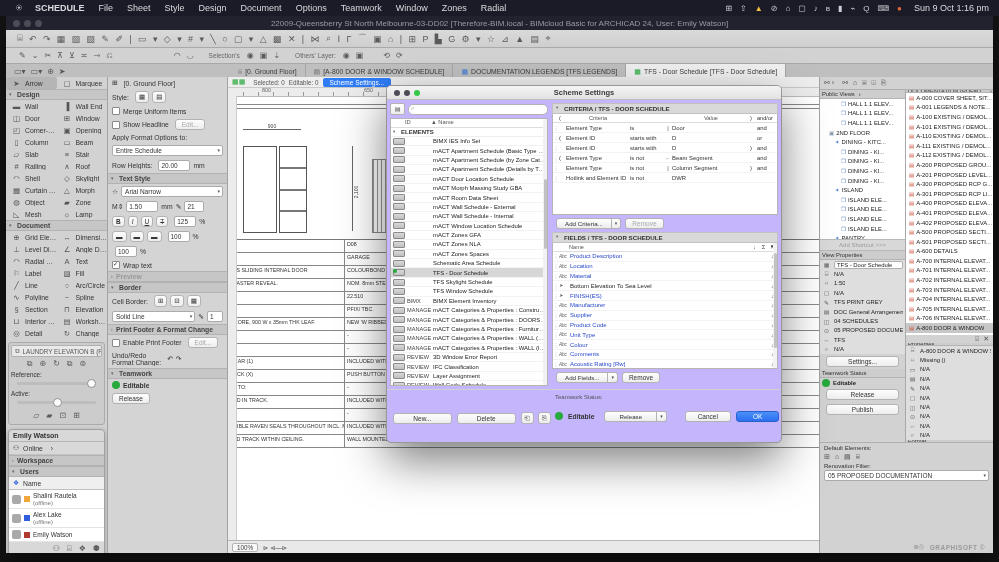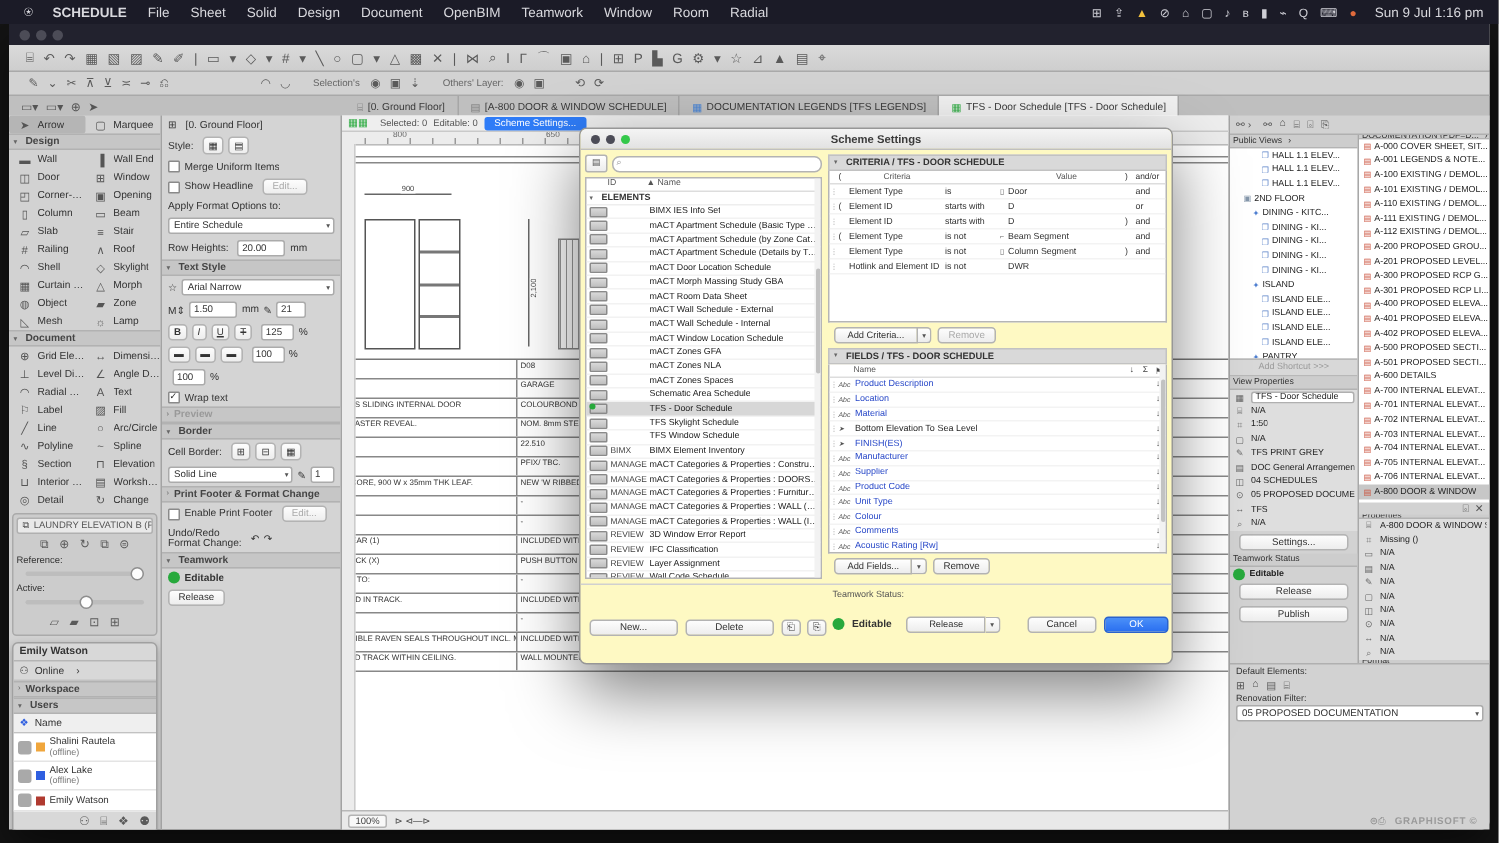--- a/index.html
+++ b/index.html
@@ -111,21 +111,21 @@
   .vdim{position:absolute;border-left:1px solid #666;font-size:5px;color:#444}
   .vdim span{position:absolute;left:-3px;top:50%;transform:rotate(-90deg);background:#fff}
   .stable{position:absolute;left:0;right:0;top:162px;border-top:1px solid #777;z-index:1}
   .srow{display:flex;height:12px;border-bottom:1px solid #888;font-size:5.3px;color:#333;overflow:hidden}
   .srow .sl{width:112px;border-right:1px solid #888;padding:1px 2px;overflow:hidden;white-space:nowrap}
   .srow .sr{flex:1;padding:1px 2px;overflow:hidden;white-space:nowrap}
   .dstatus{position:absolute;bottom:0;left:0;right:0;height:12px;background:#e9e9e9;border-top:1px solid #b7b7b7;
            display:flex;align-items:center;gap:5px;padding:0 4px;font-size:6.3px;color:#444;z-index:3}
   .zoombox{background:#f8f8f8;border:1px solid #b3b3b3;border-radius:2px;padding:0 4px}
   
-  .dialog{position:absolute;left:386px;top:85px;width:394px;height:356px;background:#fef9c3;border:1px solid #979797;
+  .dialog{position:absolute;left:386px;top:85px;width:394px;height:356px;background:#c4b5fd;border:1px solid #979797;
           border-radius:5px;box-shadow:0 18px 45px rgba(0,0,0,.5);z-index:30;font-size:6.5px;overflow:hidden}
   .dlg-title{height:13px;background:linear-gradient(#f4f4f4,#e2e2e2);border-bottom:1px solid #bfbfbf;
              display:flex;align-items:center;position:relative}
   .dlg-title .tl span{width:6px;height:6px}
   .dlg-title .tl .green{background:#34c84a}
   .dlg-title .t{position:absolute;left:0;right:0;text-align:center;font-size:7.5px;font-weight:bold;color:#3a3a3a}
   .dlg-body{display:flex;height:283px;padding:3px}
   .dlg-left{width:158px;display:flex;flex-direction:column;margin-right:4px}
   .searchrow{display:flex;gap:3px;margin-bottom:3px;align-items:center}
   .sbtn{width:13px;height:10px;background:linear-gradient(#fff,#ececec);border:1px solid #b3b3b3;border-radius:2px;
@@ -219,55 +219,56 @@
 </style>
 </head>
 <body>
 
 <div class="menubar">
   <span class="apple">⍟</span>
   <div style="display:flex">
       <span class="mi b">SCHEDULE</span>
       <span class="mi">File</span>
       <span class="mi">Sheet</span>
-      <span class="mi">Solid</span>
+      <span class="mi">Style</span>
       <span class="mi">Design</span>
       <span class="mi">Document</span>
-      <span class="mi">OpenBIM</span>
+      <span class="mi">Options</span>
       <span class="mi">Teamwork</span>
       <span class="mi">Window</span>
-      <span class="mi">Room</span>
+      <span class="mi">Zones</span>
       <span class="mi">Radial</span>
     </div>
   <div class="spacer"></div>
   <div style="display:flex">
       <span class="st">⊞</span>
       <span class="st">⇪</span>
       <span class="st warn">▲</span>
       <span class="st">⊘</span>
       <span class="st">⌂</span>
       <span class="st">▢</span>
       <span class="st">♪</span>
       <span class="st">ʙ</span>
       <span class="st">▮</span>
       <span class="st">⌁</span>
       <span class="st">Q</span>
       <span class="st">⌨</span>
       <span class="st red">●</span>
     </div>
-  <span class="clock">Sun 9 Jul 1:16 pm</span>
+  <span class="clock">Sun 9 Oct 1:16 pm</span>
 </div>
 
 <div class="window">
   <div class="titlebar">
     <div class="tl">
         <span></span>
         <span></span>
         <span></span>
       </div>
+    <div class="title">22009-Queensberry St North Melbourne-03-DD02 [Therefore-BIM.local - BIMcloud Basic for ARCHICAD 24, User: Emily Watson]</div>
   </div>
 
   <div class="toolbar1">
       <span class="ticon">⌸</span>
       <span class="ticon">↶</span>
       <span class="ticon">↷</span>
       <span class="ticon">▦</span>
       <span class="ticon">▧</span>
       <span class="ticon">▨</span>
       <span class="ticon">✎</span>

